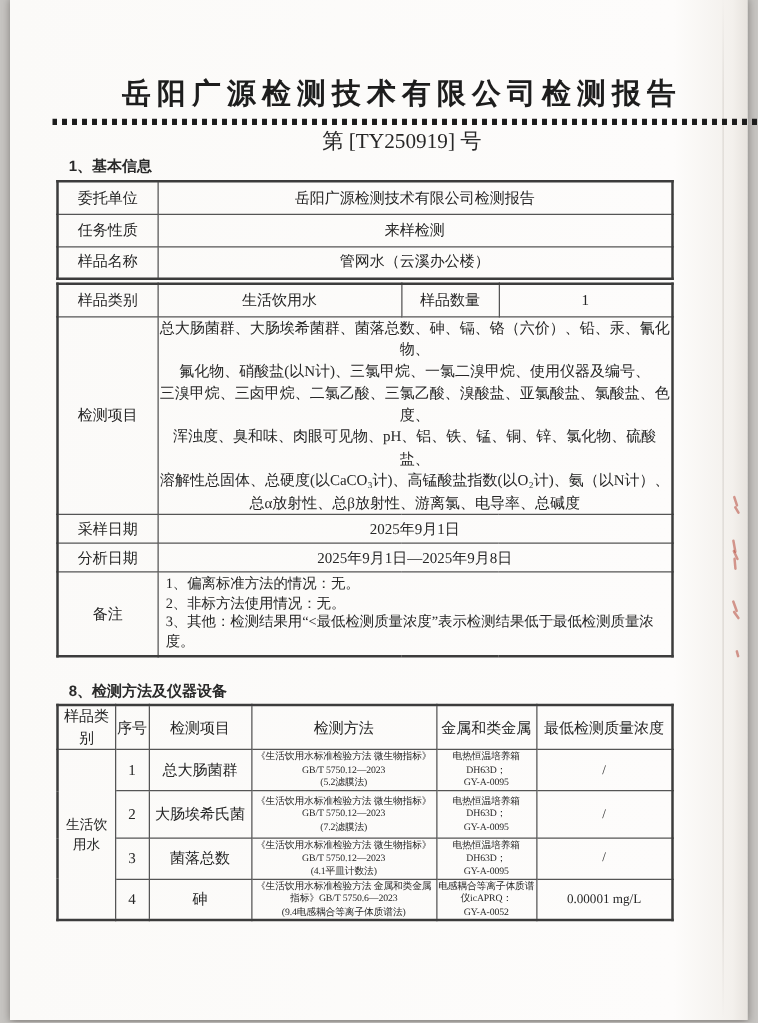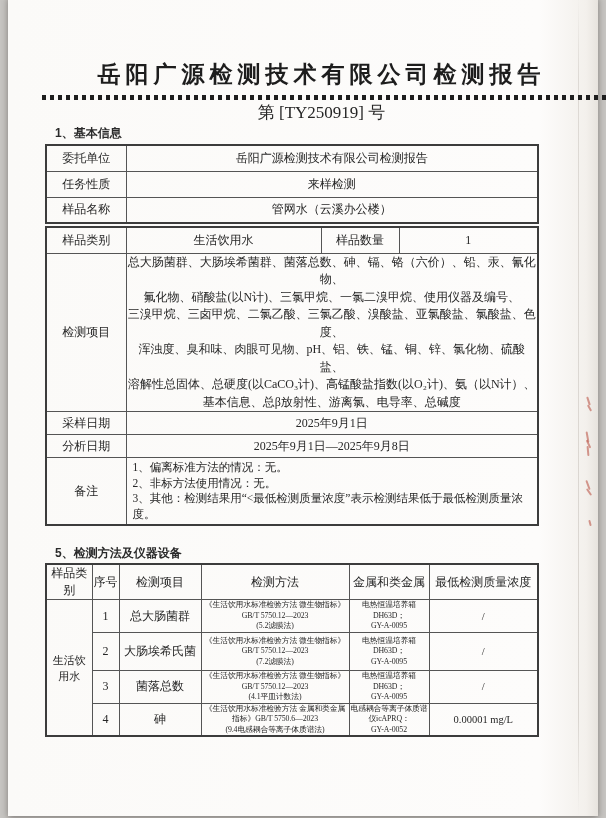--- a/index.html
+++ b/index.html
@@ -112,21 +112,21 @@
         <td>1</td>
       </tr>
       <tr style="height:112px">
         <td>检测项目</td>
         <td colspan="3" class="items-cell">
           <div>总大肠菌群、大肠埃希菌群、菌落总数、砷、镉、铬（六价）、铅、汞、氰化物、</div>
           <div>氟化物、硝酸盐(以N计)、三氯甲烷、一氯二溴甲烷、使用仪器及编号、</div>
           <div>三溴甲烷、三卤甲烷、二氯乙酸、三氯乙酸、溴酸盐、亚氯酸盐、氯酸盐、色度、</div>
           <div>浑浊度、臭和味、肉眼可见物、pH、铝、铁、锰、铜、锌、氯化物、硫酸盐、</div>
           <div>溶解性总固体、总硬度(以CaCO₃计)、高锰酸盐指数(以O₂计)、氨（以N计）、</div>
-          <div>基本信息、总β放射性、游离氯、电导率、总碱度</div>
+          <div>总α放射性、总β放射性、游离氯、电导率、总碱度</div>
         </td>
       </tr>
       <tr style="height:23px">
         <td>采样日期</td>
         <td colspan="3">2025年9月1日</td>
       </tr>
       <tr style="height:23px">
         <td>分析日期</td>
         <td colspan="3">2025年9月1日—2025年9月8日</td>
       </tr>
@@ -134,21 +134,21 @@
         <td>备注</td>
         <td colspan="3" class="remarks-cell">
           <div>1、偏离标准方法的情况：无。</div>
           <div>2、非标方法使用情况：无。</div>
           <div>3、其他：检测结果用“&lt;最低检测质量浓度”表示检测结果低于最低检测质量浓度。</div>
         </td>
       </tr>
     </tbody>
       </table>
 
-    <div class="sec-heading h3">5、检测方法及仪器设备</div>
+    <div class="sec-heading h3">8、检测方法及仪器设备</div>
     <table class="t3">
       <colgroup>
           <col style="width:46px">
           <col style="width:27px">
           <col style="width:82px">
           <col style="width:148px">
           <col style="width:80px">
           <col style="width:109px">
         </colgroup>
       <tbody>

